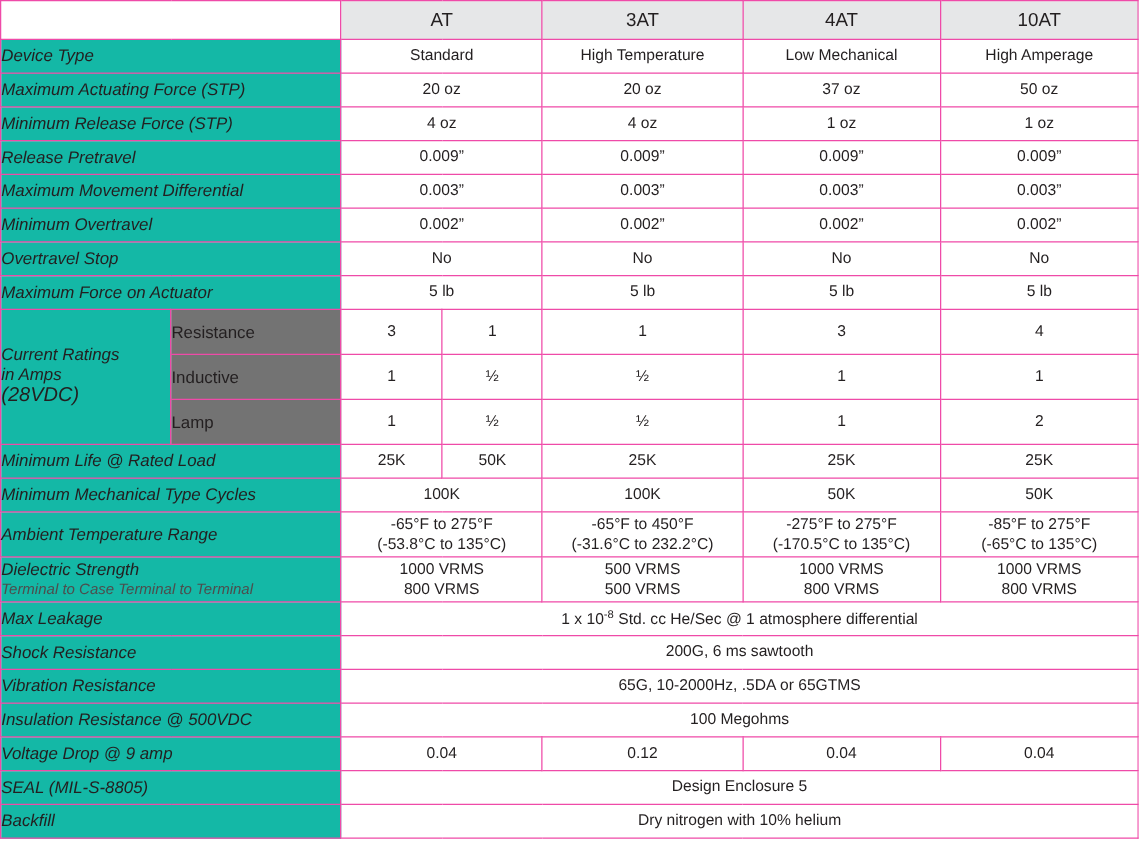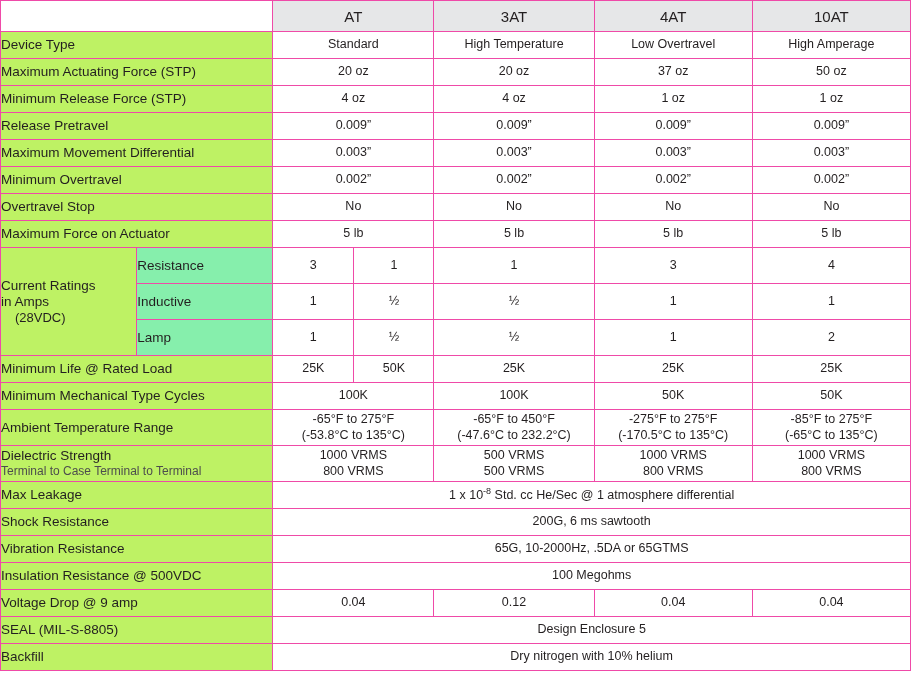--- a/index.html
+++ b/index.html
@@ -44,39 +44,39 @@
     border-top: 1px solid #e6e7e8;
     color: #231f20;
   }
   tr.head td.blank {
     background: #ffffff;
     border-top: 1px solid #ffffff;
     border-left: 1px solid #ffffff;
   }
   
   td.label {
-    background: #bef264;
+    background: #14b8a6;
     font-weight: bold;
     font-size: 13.5px;
     padding: 4px 6px 4px 7px;
     line-height: 1.18;
     color: #231f20;
+    font-style: italic;
   }
   td.label .sub-note {
     font-weight: normal;
-    font-size: 13px;
-    margin-left: 14px;
+    font-size: 16px;
   }
   td.label .second-line {
     font-weight: normal;
     font-size: 12px;
     color: #4d4d4d;
   }
   td.sublabel {
-    background: #86efac;
+    background: #737373;
     font-weight: bold;
     font-size: 13.5px;
     padding: 4px 6px 4px 10px;
   }
   
   td.val {
     text-align: center;
     font-size: 12.5px;
     line-height: 1.25;
     padding: 5px 3px;
@@ -107,21 +107,21 @@
       <td colspan="2">AT</td>
       <td>3AT</td>
       <td>4AT</td>
       <td>10AT</td>
     </tr>
 
     <tr class="row-h">
       <td class="label" colspan="2">Device Type</td>
       <td class="val" colspan="2">Standard</td>
       <td class="val">High Temperature</td>
-      <td class="val">Low Overtravel</td>
+      <td class="val">Low Mechanical</td>
       <td class="val">High Amperage</td>
     </tr>
     <tr class="row-h">
       <td class="label" colspan="2">Maximum Actuating Force (STP)</td>
       <td class="val" colspan="2">20 oz</td>
       <td class="val">20 oz</td>
       <td class="val">37 oz</td>
       <td class="val">50 oz</td>
     </tr>
     <tr class="row-h">
@@ -215,21 +215,21 @@
     </tr>
 
     <tr class="row-h-tall">
       <td class="label" colspan="2">Ambient Temperature Range</td>
       <td class="val" colspan="2">
         <span>-65°F to 275°F</span>
         <span class="line2">(-53.8°C to 135°C)</span>
       </td>
       <td class="val">
         <span>-65°F to 450°F</span>
-        <span class="line2">(-47.6°C to 232.2°C)</span>
+        <span class="line2">(-31.6°C to 232.2°C)</span>
       </td>
       <td class="val">
         <span>-275°F to 275°F</span>
         <span class="line2">(-170.5°C to 135°C)</span>
       </td>
       <td class="val">
         <span>-85°F to 275°F</span>
         <span class="line2">(-65°C to 135°C)</span>
       </td>
     </tr>

